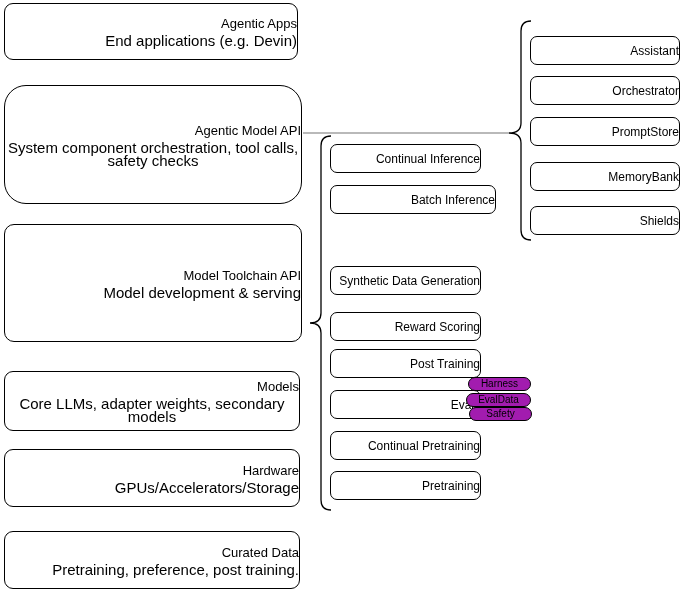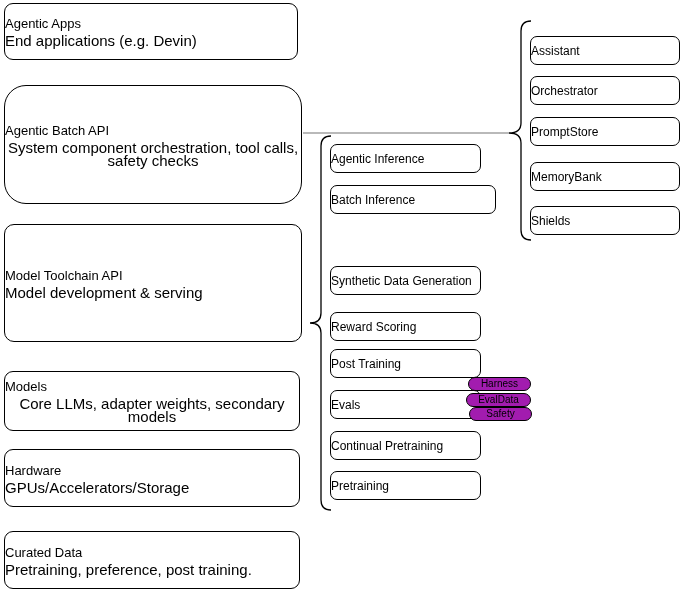--- a/index.html
+++ b/index.html
@@ -11,21 +11,21 @@
     color:#000;
     overflow:hidden;
   }
   .node{
     position:absolute;
     box-sizing:border-box;
     background:#fff;
     border:1px solid #000;
     display:flex;
     flex-direction:column;
-    align-items:flex-start;
+    align-items:flex-end;
     justify-content:center;
     text-align:center;
   }
   .stack-box{border-radius:9px;}
   .stack-box.big{border-radius:22px;}
   .stack-title{font-size:13px;line-height:16px;}
   .stack-sub{font-size:15px;line-height:13px;margin-top:2px;}
   .chip{
     border-radius:7px;
     font-size:12px;
@@ -58,21 +58,21 @@
     <path d="M331 136 Q321 136 321 146 L321 313 Q321 323 310 323 Q321 323 321 333 L321 500 Q321 510 331 510" fill="none" stroke="#000" stroke-width="1.3"></path>
     <path d="M531 21 Q521 21 521 31 L521 123 Q521 133 509 133 Q521 133 521 143 L521 230 Q521 240 531 240" fill="none" stroke="#000" stroke-width="1.3"></path>
   </svg>
 
   <div class="node stack-box" style="left:4px;top:3px;width:294px;height:57px;">
     <div class="stack-title">Agentic Apps</div>
     <div class="stack-sub">End applications (e.g. Devin)</div>
   </div>
 
   <div class="node stack-box big" style="left:4px;top:85px;width:298px;height:119px;">
-    <div class="stack-title">Agentic Batch API</div>
+    <div class="stack-title">Agentic Model API</div>
     <div class="stack-sub">System component orchestration, tool calls, safety checks</div>
   </div>
 
   <div class="node stack-box big" style="left:4px;top:224px;width:298px;height:118px;border-radius:10px;">
     <div class="stack-title">Model Toolchain API</div>
     <div class="stack-sub">Model development &amp; serving</div>
   </div>
 
   <div class="node stack-box" style="left:4px;top:371px;width:296px;height:60px;">
     <div class="stack-title">Models</div>
@@ -82,21 +82,21 @@
   <div class="node stack-box" style="left:4px;top:449px;width:296px;height:58px;">
     <div class="stack-title">Hardware</div>
     <div class="stack-sub">GPUs/Accelerators/Storage</div>
   </div>
 
   <div class="node stack-box" style="left:4px;top:531px;width:296px;height:58px;">
     <div class="stack-title">Curated Data</div>
     <div class="stack-sub">Pretraining, preference, post training.</div>
   </div>
 
-  <div class="node chip" style="left:330px;top:144px;width:151px;height:29px;">Agentic Inference</div>
+  <div class="node chip" style="left:330px;top:144px;width:151px;height:29px;">Continual Inference</div>
   <div class="node chip" style="left:330px;top:185px;width:166px;height:29px;">Batch Inference</div>
   <div class="node chip" style="left:330px;top:266px;width:151px;height:29px;">Synthetic Data Generation</div>
   <div class="node chip" style="left:330px;top:312px;width:151px;height:29px;">Reward Scoring</div>
   <div class="node chip" style="left:330px;top:349px;width:151px;height:29px;">Post Training</div>
   <div class="node chip" style="left:330px;top:390px;width:151px;height:29px;">Evals</div>
   <div class="node chip" style="left:330px;top:431px;width:151px;height:29px;">Continual Pretraining</div>
   <div class="node chip" style="left:330px;top:471px;width:151px;height:29px;">Pretraining</div>
 
   <div class="pill" style="left:468px;top:377px;width:63px;height:14px;">Harness</div>
   <div class="pill" style="left:466px;top:393px;width:65px;height:14px;">EvalData</div>

